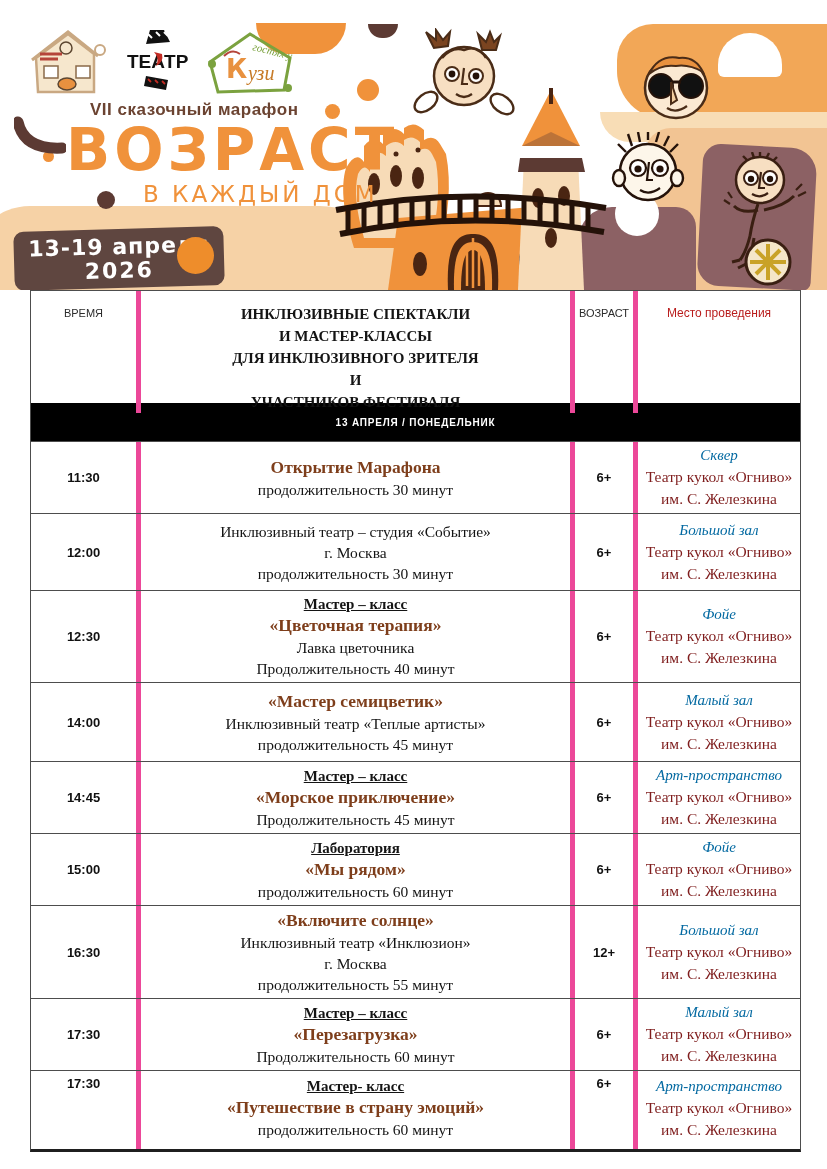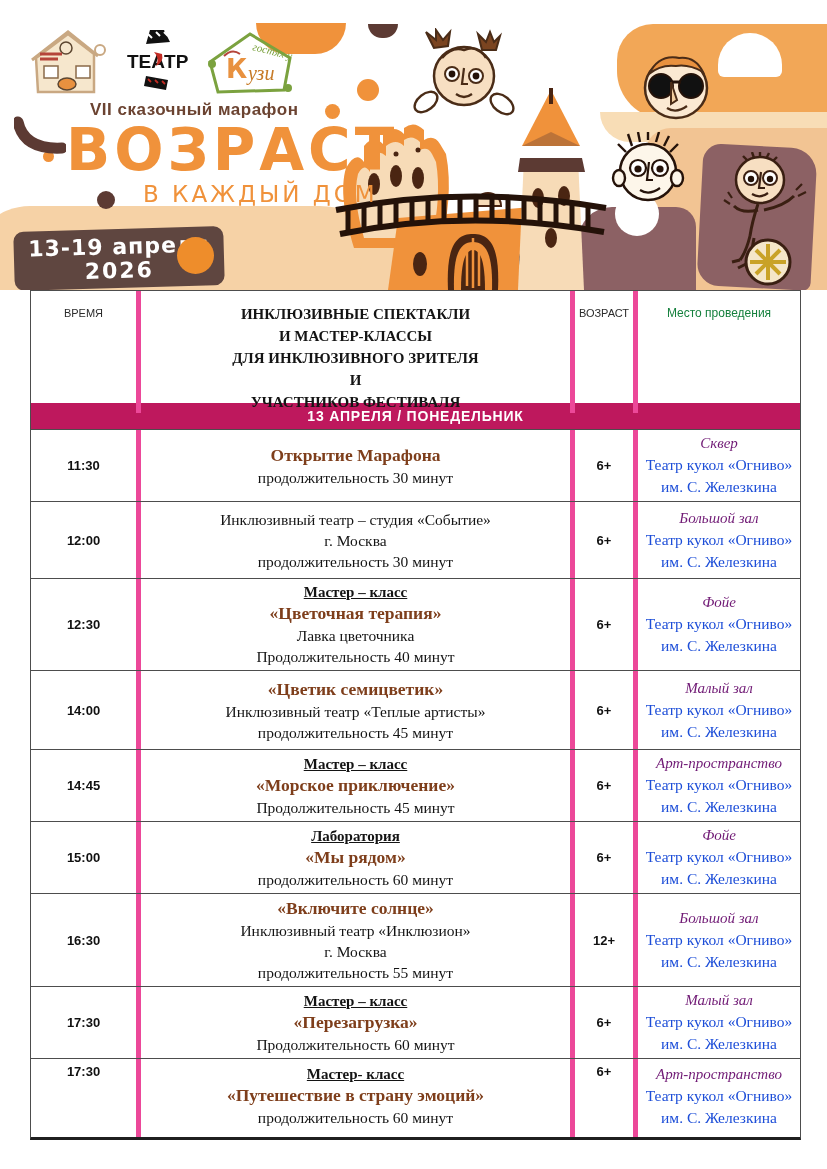--- a/index.html
+++ b/index.html
@@ -47,34 +47,34 @@
   .castle{left:328px;top:88px;}
   .wheel-person{left:706px;top:152px;}
   
   .schedule{position:absolute;left:30px;top:290px;width:771px;border-left:1px solid #4d4d4d;border-right:1px solid #4d4d4d;border-top:1px solid #4d4d4d;border-bottom:3px solid #1f1f1f;box-sizing:border-box;background:#fff;}
   .t-row{display:grid;grid-template-columns:110px 434px 63px 162px;}
   .t-cell{border-right:5px solid #ec4899;box-sizing:border-box;text-align:center;}
   .t-cell:last-child{border-right:none;}
   .head-row{height:112px;}
   .head-row .t-cell{padding-top:12px;}
   .col-label{font-family:"Liberation Sans",sans-serif;font-size:11px;color:#2b2b2b;}
-  .col-label-venue{font-family:"Liberation Sans",sans-serif;font-size:12px;color:#15803d;}
+  .col-label-venue{font-family:"Liberation Sans",sans-serif;font-size:12px;color:#b91c1c;}
   .event-head{font-weight:bold;font-size:15px;line-height:22px;color:#141414;}
   .event-head span{display:block;}
-  .day-banner{height:26px;background:#be185d;color:#ffffff;font-family:"Liberation Sans",sans-serif;
-    font-weight:bold;font-size:14px;letter-spacing:.8px;display:flex;align-items:center;justify-content:center;}
+  .day-banner{height:38px;background:#000000;color:#ffffff;font-family:"Liberation Sans",sans-serif;
+    font-weight:bold;font-size:10px;letter-spacing:.8px;display:flex;align-items:center;justify-content:center;}
   .data-row{border-top:1px solid #4d4d4d;}
   .data-row .t-cell{display:flex;flex-direction:column;align-items:center;justify-content:center;padding:3px 4px;}
   .time-txt{font-family:"Liberation Sans",sans-serif;font-weight:bold;font-size:13px;color:#111;}
   .age-txt{font-family:"Liberation Sans",sans-serif;font-weight:bold;font-size:13px;color:#111;}
   .cat-line{font-weight:bold;text-decoration:underline;font-size:15px;color:#141414;line-height:20px;}
   .title-line{font-weight:bold;font-size:17.5px;color:#7E3E1B;line-height:23px;}
   .detail-line{font-size:15.5px;color:#141414;line-height:21px;}
-  .hall-line{font-style:italic;font-size:15px;color:#701a75;line-height:21px;}
-  .venue-line{font-size:15.5px;color:#1d4ed8;line-height:22px;}
+  .hall-line{font-style:italic;font-size:15px;color:#0369a1;line-height:21px;}
+  .venue-line{font-size:15.5px;color:#7f1d1d;line-height:22px;}
   .row-top{justify-content:flex-start !important;}
 </style>
 </head>
 <body>
 
 <div class="page">
 
   <div class="header-art">
 
     <div class="shape peach-blob-left"></div>
@@ -358,21 +358,21 @@
             </div>
     </div>
   </div>
 
   <div class="t-row data-row" style="min-height: 78px;">
     <div class="t-cell">
       <div class="time-txt">14:00</div>
     </div>
     <div class="t-cell">
 
-      <div class="title-line">«Цветик семицветик»</div>
+      <div class="title-line">«Мастер семицветик»</div>
       <div>
               <div class="detail-line">Инклюзивный театр «Теплые артисты»</div>
               <div class="detail-line">продолжительность 45 минут</div>
             </div>
     </div>
     <div class="t-cell">
       <div class="age-txt">6+</div>
     </div>
     <div class="t-cell">
       <div class="hall-line">Малый зал</div>

